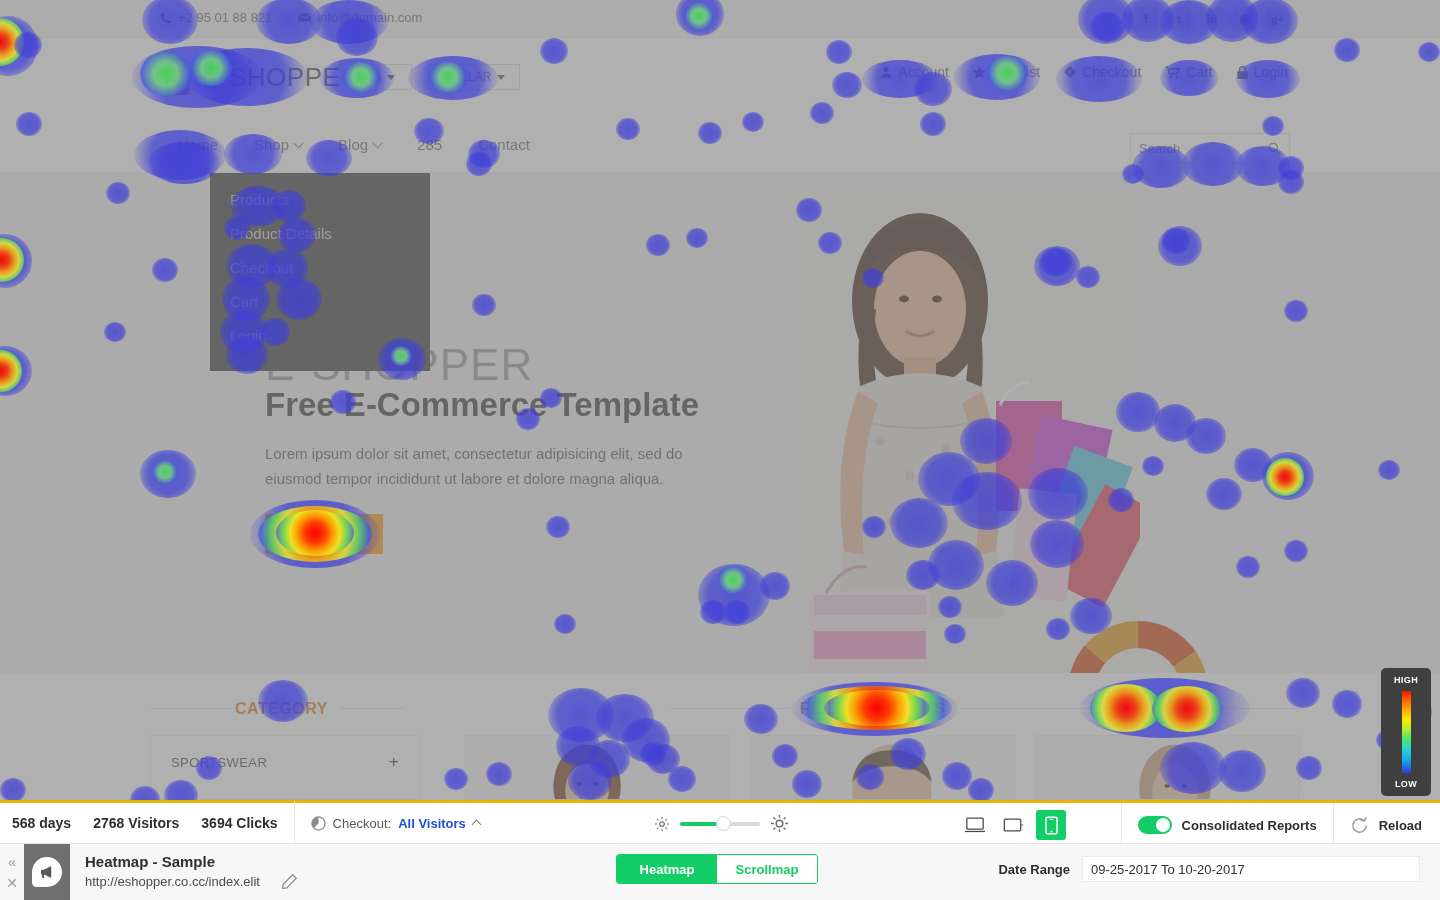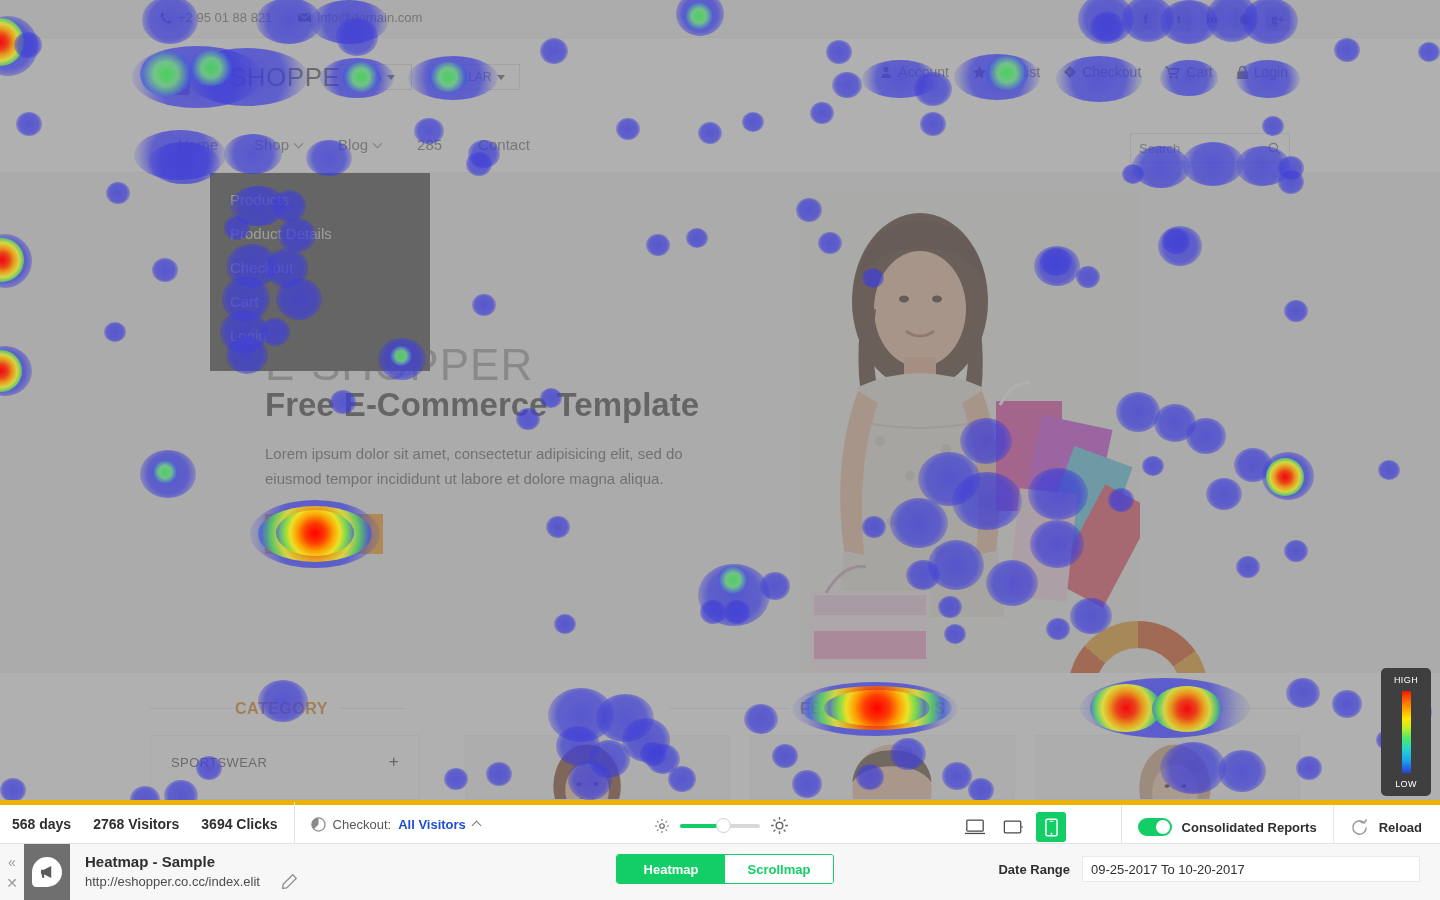--- a/index.html
+++ b/index.html
@@ -119,28 +119,28 @@
   .warm { position:absolute; border-radius:50%;
          background: radial-gradient(circle,
             rgba(70,230,70,0.85) 0%, rgba(120,220,120,0.8) 35%,
             rgba(70,90,220,0.72) 70%, rgba(63,63,215,0) 100%); }
 
   
   #legend { position:absolute; right:9px; top:668px; width:50px; height:128px;
             background:#3f3f3f; border-radius:5px; z-index:70;
             display:flex; flex-direction:column; align-items:center; justify-content:space-between;
             padding:7px 0; }
-  #legend .lbl { font-size:9px; color:#fff; font-weight:normal; letter-spacing:0.4px; }
+  #legend .lbl { font-size:9px; color:#fff; font-weight:bold; letter-spacing:0.4px; }
   #legend .grad { width:9px; height:82px; border-radius:1px;
        background: linear-gradient(to bottom, #f01800 0%, #ff5a00 10%, #ffa400 22%,
                    #ffe800 34%, #b8ee2a 46%, #4ae86c 58%, #28d7c8 70%, #1aa8ee 84%, #2b3fd8 100%); }
 
   
   #toolbar { position:absolute; left:0; top:800px; width:1440px; height:44px;
-             background:#fff; border-top:5px solid #eab308; border-bottom:1px solid #e3e3e3;
+             background:#fff; border-top:3px solid #eab308; border-bottom:1px solid #e3e3e3;
              display:flex; align-items:center; z-index:90; }
   .tb-stats { display:flex; align-items:center; gap:22px; padding-left:12px; height:44px; }
   .tb-stat { font-size:14px; font-weight:bold; color:#2f2f2f; }
   .tb-div { width:1px; height:44px; background:#e6e6e6; margin:0 16px; }
   .tb-segment { display:flex; align-items:center; gap:7px; font-size:13px; color:#585858; }
   .tb-segment b { color:#1d4ed8; }
   .chev-up { width:7px;height:7px;border-left:1.4px solid #7a7a7a;border-top:1.4px solid #7a7a7a;
              transform:rotate(45deg); margin-top:3px;}
   .slider-wrap { position:absolute; left:655px; top:12px; display:flex; align-items:center; gap:11px; }
   .track { width:80px; height:4px; background:#d8d8d8; border-radius:3px; position:relative; }
@@ -163,21 +163,21 @@
   .rail span { font-size:14px; color:#9b9b9b; line-height:1; }
   .badge-sq { position:absolute; left:24px; top:0; width:46px; height:56px; background:#6f6f6f;
               display:flex; align-items:center; justify-content:center; }
   .megaphone { width:30px; height:30px; background:#fff; border-radius:50% 50% 50% 14%;
                display:flex; align-items:center; justify-content:center; }
   .ft-title { position:absolute; left:85px; top:9px; font-size:15px; font-weight:bold; color:#2f2f2f; }
   .ft-url { position:absolute; left:85px; top:30px; font-size:13px; color:#4b4b4b; }
   .pencil { position:absolute; left:282px; top:30px; }
   .mapswitch { position:absolute; left:616px; top:854px; display:flex; height:30px;
                border:1px solid #13ce66; border-radius:3px; overflow:hidden; z-index:95; }
-  .ms-btn { width:108px; height:28px; display:flex; align-items:center; justify-content:center;
+  .ms-btn { width:100px; height:28px; display:flex; align-items:center; justify-content:center;
             font-size:13px; font-weight:bold; }
   .ms-btn.sel { background:#13ce66; color:#fff; }
   .ms-btn.unsel { background:#fff; color:#13ce66; }
   .daterange { position:absolute; right:20px; top:856px; display:flex; align-items:center; gap:12px; z-index:95; }
   .dr-label { font-size:13px; font-weight:bold; color:#2f2f2f; }
   .dr-field { width:338px; height:26px; background:#fff; border:1px solid #eaeaea;
               font-size:13px; color:#2f2f2f; display:flex; align-items:center; padding:0 8px; }
 </style>
 </head>
 <body>

